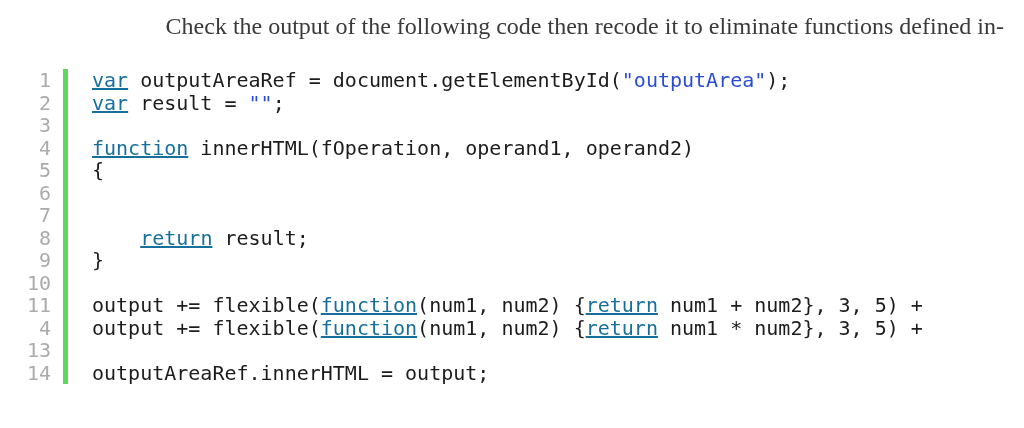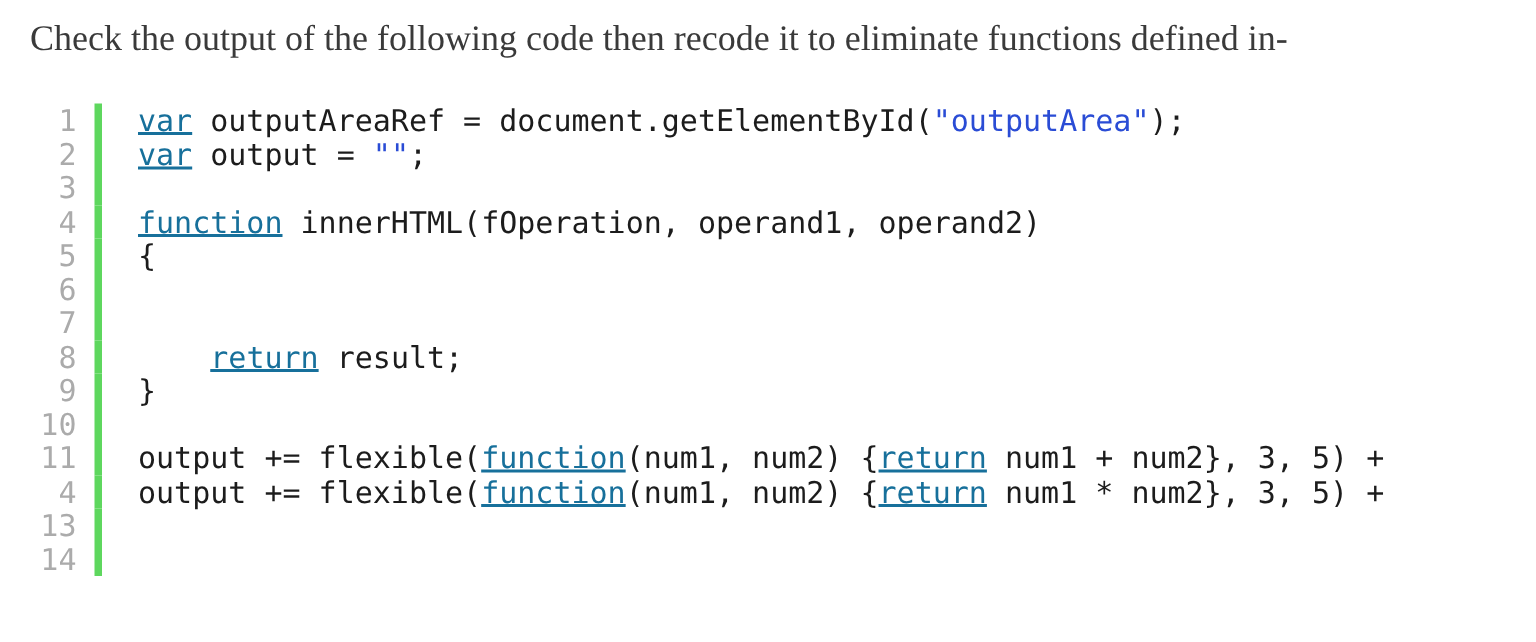--- a/index.html
+++ b/index.html
@@ -12,20 +12,21 @@
   }
   .instruction {
     padding: 10px 20px 0 20px;
     font-size: 24px;
     line-height: 32px;
     color: #3a3a3a;
   }
   .instruction .iline {
     display: block;
     white-space: nowrap;
+    text-align: right;
   }
   .code-block {
     margin-top: 27px;
     font-family: "DejaVu Sans Mono", monospace;
     font-size: 20px;
   }
   .code-line {
     display: flex;
     height: 22.5px;
     line-height: 22.5px;
@@ -56,21 +57,21 @@
 </div>
 
 <div class="code-block">
   <div>
       <div class="code-line">
         <span class="line-num">1</span>
         <span class="line-code"><span class="tok-keyword">var</span><span class="tok-plain"> outputAreaRef = document.getElementById(</span><span class="tok-string">"outputArea"</span><span class="tok-plain">);</span></span>
       </div>
       <div class="code-line">
         <span class="line-num">2</span>
-        <span class="line-code"><span class="tok-keyword">var</span><span class="tok-plain"> output = </span><span class="tok-string">""</span><span class="tok-plain">;</span></span>
+        <span class="line-code"><span class="tok-keyword">var</span><span class="tok-plain"> result = </span><span class="tok-string">""</span><span class="tok-plain">;</span></span>
       </div>
       <div class="code-line">
         <span class="line-num">3</span>
         <span class="line-code"></span>
       </div>
       <div class="code-line">
         <span class="line-num">4</span>
         <span class="line-code"><span class="tok-keyword">function</span><span class="tok-plain"> innerHTML(fOperation, operand1, operand2)</span></span>
       </div>
       <div class="code-line">
@@ -103,15 +104,16 @@
       <div class="code-line">
         <span class="line-num">4</span>
         <span class="line-code"><span class="tok-plain">output += flexible(</span><span class="tok-keyword">function</span><span class="tok-plain">(num1, num2) {</span><span class="tok-keyword">return</span><span class="tok-plain"> num1 * num2}, 3, 5) +</span></span>
       </div>
       <div class="code-line">
         <span class="line-num">13</span>
         <span class="line-code"></span>
       </div>
       <div class="code-line">
         <span class="line-num">14</span>
+        <span class="line-code"><span class="tok-plain">outputAreaRef.innerHTML = output;</span></span>
       </div>
     </div>
 </div>
 
 </body></html>

